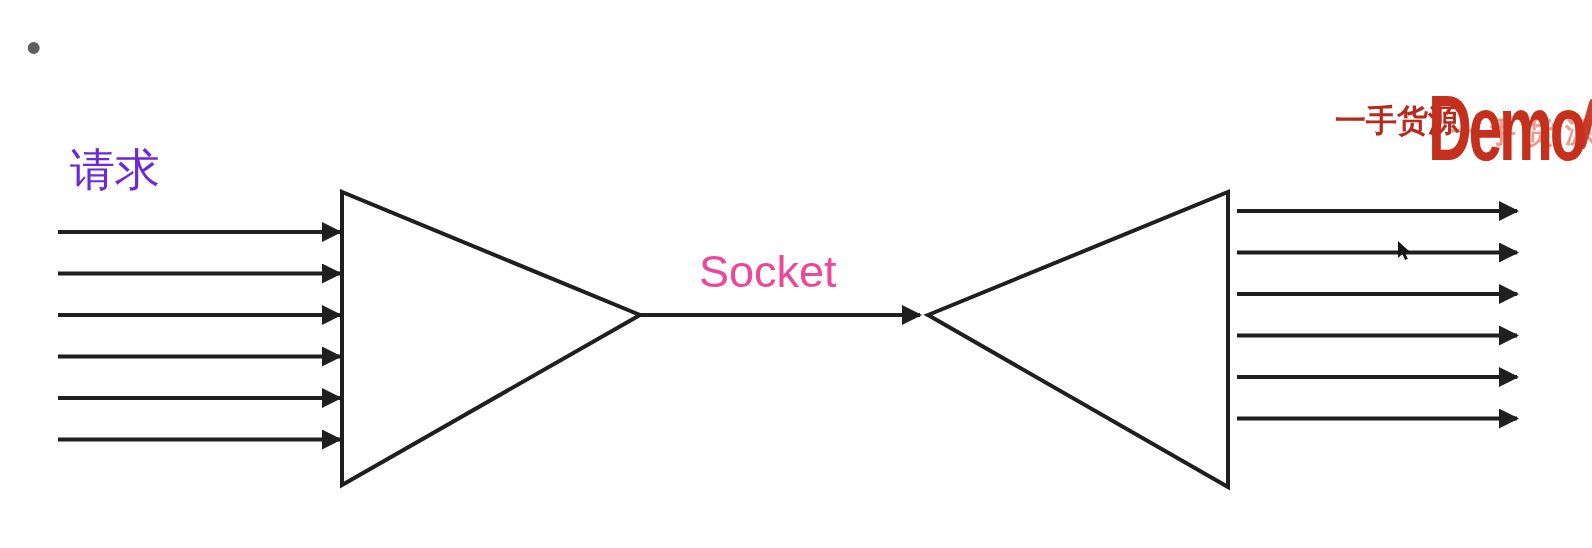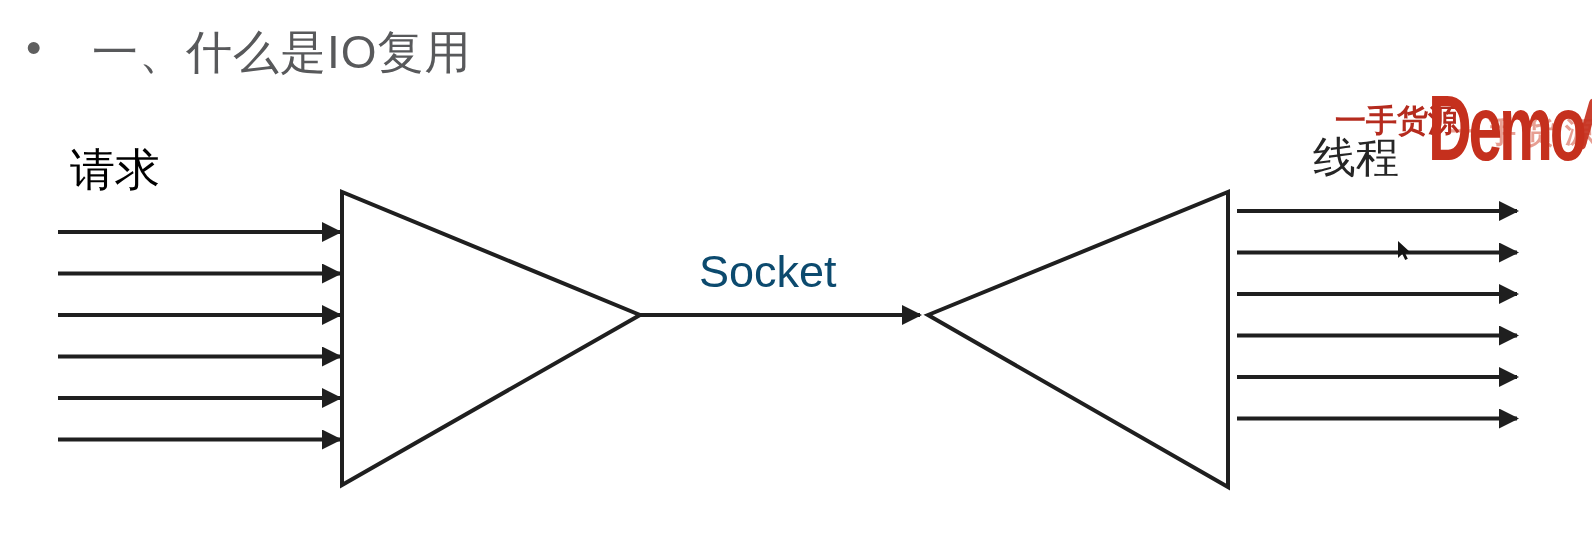--- a/index.html
+++ b/index.html
@@ -12,21 +12,21 @@
     position:absolute;left:26px;top:22px;font-size:44px;line-height:52px;
     color:#5f5f5f;
   }
   .title{
     position:absolute;left:92px;top:24px;margin:0;font-size:46px;line-height:56px;
     font-weight:400;color:#58595b;letter-spacing:1px;
   }
   .lbl{position:absolute;color:#262626;font-weight:400;}
   .lbl-requests{left:70px;top:142px;font-size:45px;line-height:56px;}
   .lbl-iostream{left:228px;top:142px;font-size:45px;line-height:56px;}
-  .lbl-socket{left:699px;top:244px;font-size:45px;line-height:56px;color:#0c4a6e;}
+  .lbl-socket{left:699px;top:244px;font-size:45px;line-height:56px;color:#ec4899;}
   .lbl-threads{left:1313px;top:130px;font-size:43px;line-height:54px;}
   #diagram-svg{position:absolute;left:0;top:0;}
   .watermark{position:absolute;left:0;top:0;width:1592px;height:548px;pointer-events:none;}
   .wm-prefix{
     position:absolute;left:1335px;top:102px;font-size:31px;line-height:38px;
     font-weight:700;color:#b52b1e;z-index:1;
   }
   .wm-echo{
     position:absolute;left:1448px;top:114px;font-size:29px;line-height:36px;
     font-weight:700;color:#d4503a;opacity:.55;letter-spacing:10px;z-index:1;
@@ -41,25 +41,23 @@
     background:#c5301d;border-radius:4px;transform:rotate(9deg) skewX(-7deg);
     opacity:.92;z-index:2;
   }
 </style>
 </head>
 <body>
 
 <div class="stage">
 
   <span class="bullet">•</span>
-  <h1 class="title" style="color: rgb(88, 89, 91);">一、什么是IO复用</h1>
 
-  <span class="lbl lbl-requests" style="color: #000000;">请求</span>
+  <span class="lbl lbl-requests" style="color: #6d28d9;">请求</span>
   <span class="lbl lbl-socket">Socket</span>
-  <span class="lbl lbl-threads" style="color: rgb(38, 38, 38);">线程</span>
 
   <svg id="diagram-svg" width="1592" height="548" viewBox="0 0 1592 548">
     <defs>
       <marker id="ah" viewBox="0 0 10 10" refX="9" refY="5" markerWidth="5.5" markerHeight="5" orient="auto">
         <path d="M0 0 L10 5 L0 10 z" fill="#1f1f1f"></path>
       </marker>
     </defs>
 
     <polygon class="stroked" points="342,192 342,485 640,315" fill="#ffffff" stroke="#1f1f1f" stroke-width="4" stroke-linejoin="miter"></polygon>
 

